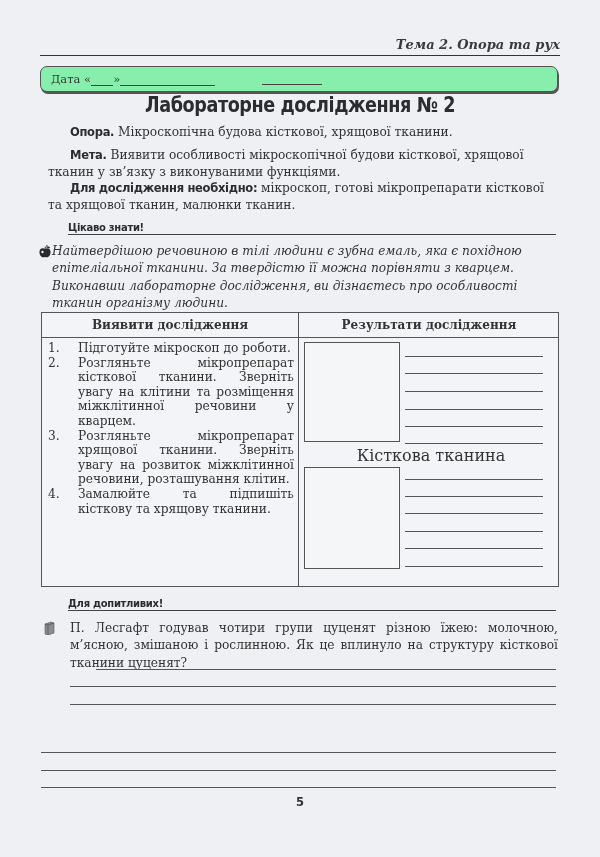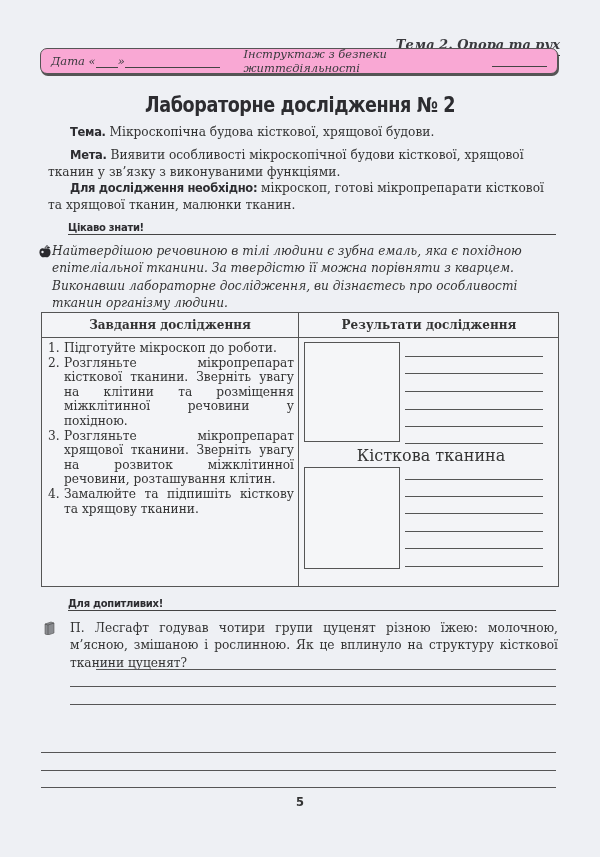--- a/index.html
+++ b/index.html
@@ -16,26 +16,26 @@
     .running-head {
       position: absolute; left: 40px; top: 37px; width: 520px;
       text-align: right; font-style: italic; font-weight: bold;
       font-size: 13px; color: #3a3a3e;
       font-family: "DejaVu Serif", serif;
       border-bottom: 1.5px solid #333;
       padding-bottom: 3px;
     }
 
     .date-bar {
-      position: absolute; left: 40px; top: 48px; width: 518px; height: 26px;
+      position: absolute; left: 40px; top: 66px; width: 518px; height: 26px;
       border: 1.5px solid #555; border-radius: 7px;
-      background: #f9a8d4;
+      background: #86efac;
       box-shadow: 1px 2px 0 #555;
       font-size: 11.5px; display: flex; align-items: center;
-      padding: 0 10px; color: #3a3a3e; font-style: italic;
+      padding: 0 10px; color: #3a3a3e;
     }
     .date-bar .date-label { width: 205px; }
     .date-bar .blank { display: inline-block; border-bottom: 1px solid #444; height: 11px; vertical-align: bottom; }
     .date-bar .safety { margin-left: 4px; }
 
     .title {
       position: absolute; left: 40px; top: 93px; width: 520px; text-align: center;
       font-family: "DejaVu Sans", sans-serif; font-weight: bold;
       font-size: 20.5px; color: #2c2c30; letter-spacing: -0.5px;
       transform: scaleX(0.86); transform-origin: center;
@@ -74,21 +74,21 @@
     .lab-table .divider-h { position: absolute; left: 0; right: 0; top: 24px; border-top: 1.5px solid #555; }
     .th {
       position: absolute; top: 5px; font-weight: bold; font-size: 12px; text-align: center; color: #333;
     }
     .tasks {
       position: absolute; left: 6px; top: 28px; width: 246px; list-style: none;
       font-size: 12.2px; line-height: 14.6px; color: #333;
     }
     .tasks li { display: flex; }
     .tasks li .num { width: 16px; flex: none; }
-    .tasks li .txt { text-align: justify; flex: 1; }
+    .tasks li .txt { text-align: justify; flex: 1; margin-left: 14px; }
 
     .draw-box { position: absolute; border: 1.5px solid #555; background: #f5f6f8; }
     .write-line { position: absolute; border-top: 1.2px solid #555; width: 138px; }
     .caption { position: absolute; font-size: 16px; text-align: center; color: #333; }
 
     .q-text {
       position: absolute; left: 70px; top: 620px; width: 488px;
       font-size: 12.2px; line-height: 17.3px; color: #333; text-align: justify;
     }
     .answer-line { position: absolute; border-top: 1.2px solid #555; height: 0; }
@@ -102,29 +102,28 @@
 <body>
 
 <div class="page">
 
   <div class="running-head">Тема 2. Опора та рух</div>
 
   <div class="date-bar">
     <span class="date-label">
       <span>Дата «</span><span class="blank" style="width:22px"></span><span>»</span><span class="blank" style="width:95px"></span>
     </span>
-    <span class="safety">Інструктаж з безпеки життєдіяльності</span>
     <span class="blank" style="width:60px; margin-left:6px"></span>
   </div>
 
   <div class="title">Лабораторне дослідження № 2</div>
 
   <div class="para indent" style="top:124px">
-    <span class="lead">Тема.</span>
-    <span>Мікроскопічна будова кісткової, хрящової будови.</span>
+    <span class="lead">Опора.</span>
+    <span>Мікроскопічна будова кісткової, хрящової тканини.</span>
   </div>
 
   <div class="para indent" style="top:147px">
     <span class="lead">Мета.</span>
     <span>Виявити особливості мікроскопічної будови кісткової, хрящової тканин у зв’язку з виконуваними функціями.</span>
   </div>
 
   <div class="para indent" style="top:180px">
     <span class="lead">Для дослідження необхідно:</span>
     <span>мікроскоп, готові мікропрепарати кісткової та хрящової тканин, малюнки тканин.</span>
@@ -135,31 +134,31 @@
     <path d="M7 4 C4 2,1 4,1.5 8 C2 12,5 13,7 12 C9 13,12 12,12.5 8 C13 4,10 2,7 4 Z" fill="#2a2a2e"></path>
     <path d="M7 4 C7 2,8 1,9.5 0.5" stroke="#2a2a2e" stroke-width="1" fill="none"></path>
     <path d="M8 2 C10 1,12 2,12 3 C10 3.5,9 3,8 2 Z" fill="#2a2a2e"></path>
     <circle cx="4.5" cy="7" r="1.2" fill="#eef0f4"></circle>
   </svg>
   <div class="fact">Найтвердішою речовиною в тілі людини є зубна емаль, яка є похідною епітеліальної тканини. За твердістю її можна порівняти з кварцем. Виконавши лабораторне дослідження, ви дізнаєтесь про особливості тканин організму людини.</div>
 
   <div class="lab-table">
     <div class="divider-v"></div>
     <div class="divider-h"></div>
-    <div class="th" style="left:0; width:256px">Завдання дослідження</div>
+    <div class="th" style="left:0; width:256px">Виявити дослідження</div>
     <div class="th" style="left:258px; width:258px">Результати дослідження</div>
 
     <ol class="tasks">
       <li>
           <span class="num">1.</span>
           <span class="txt">Підготуйте мікроскоп до роботи.</span>
         </li>
       <li>
           <span class="num">2.</span>
-          <span class="txt">Розгляньте мікропрепарат кісткової тканини. Зверніть увагу на клітини та розміщення міжклітинної речовини у похідною.</span>
+          <span class="txt">Розгляньте мікропрепарат кісткової тканини. Зверніть увагу на клітини та розміщення міжклітинної речовини у кварцем.</span>
         </li>
       <li>
           <span class="num">3.</span>
           <span class="txt">Розгляньте мікропрепарат хрящової тканини. Зверніть увагу на розвиток міжклітинної речовини, розташування клітин.</span>
         </li>
       <li>
           <span class="num">4.</span>
           <span class="txt">Замалюйте та підпишіть кісткову та хрящову тканини.</span>
         </li>
     </ol>

